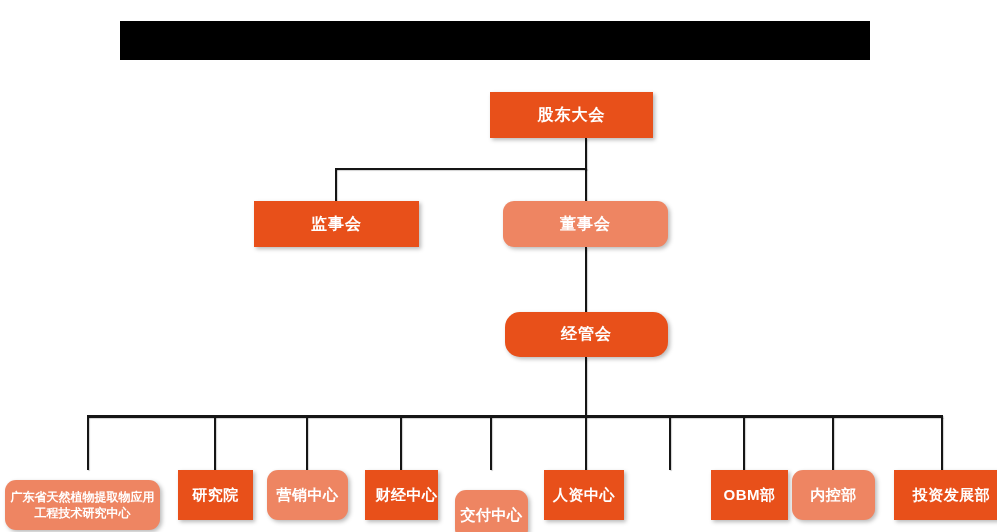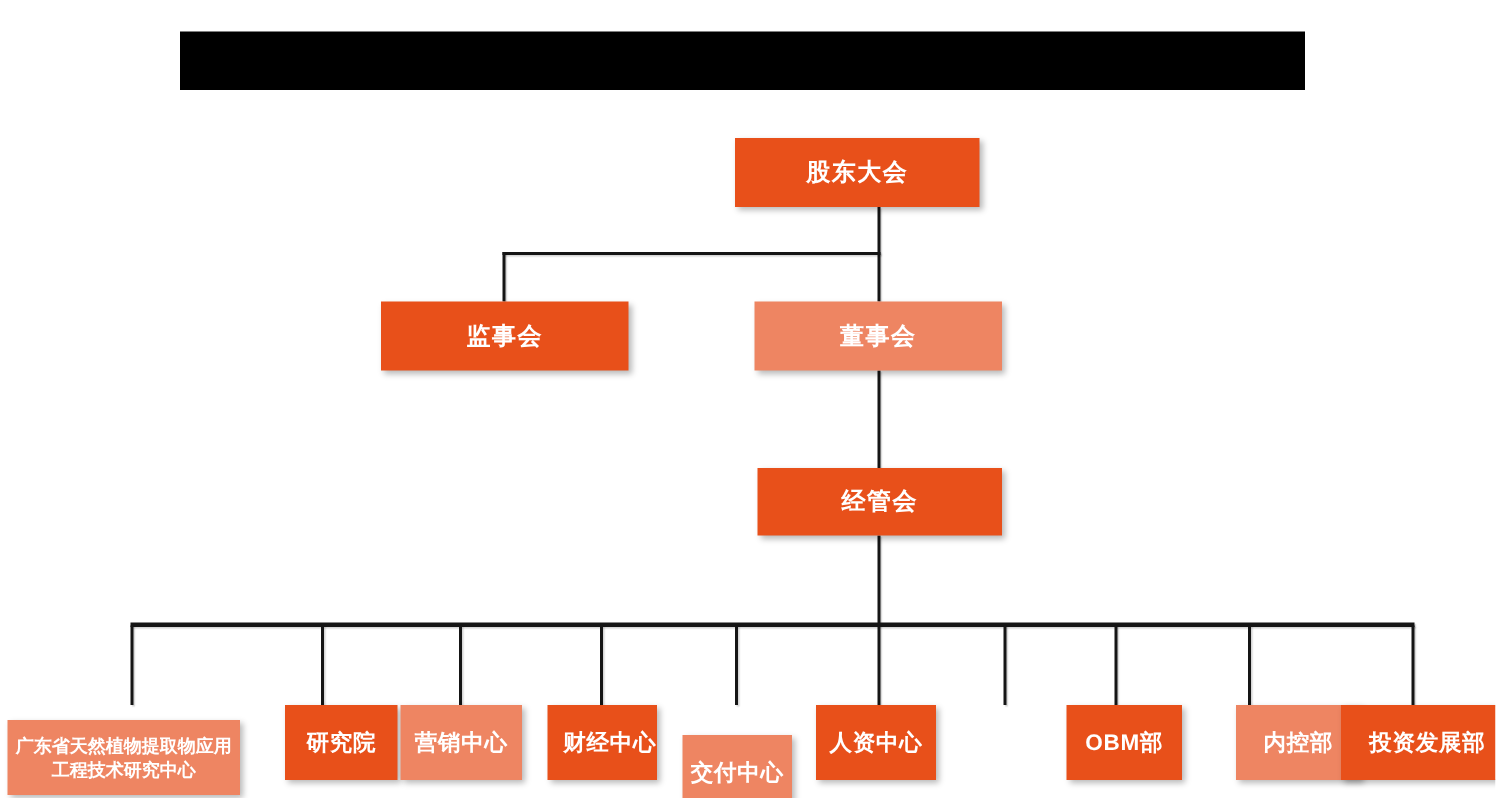--- a/index.html
+++ b/index.html
@@ -28,39 +28,39 @@
     justify-content: center;
     text-align: center;
     color: #ffffff;
     font-weight: 700;
     font-size: 16px;
     letter-spacing: 1px;
     box-shadow: 2px 2px 4px rgba(0,0,0,0.28);
     box-sizing: border-box;
   }
   .node[data-variant="dark"]  { background: var(--dark-orange, #e8501a); }
-  .node[data-variant="light"] { background: var(--light-orange, #ee8562); }
+  .node[data-variant="light"] { background: var(--light-orange, #ee8562); border-radius: 11px; }
 
   
   .n-l1 { left: 490px; top: 92px;  width: 163px; height: 46px; }
   .n-l2a{ left: 254px; top: 201px; width: 165px; height: 46px; }
   .n-l2b{ left: 503px; top: 201px; width: 165px; height: 46px; }
-  .n-l3 { left: 505px; top: 312px; width: 163px; height: 45px; }
+  .n-l3 { left: 505px; top: 312px; width: 163px; height: 45px; border-radius: 15px; }
 
   
   .n-b  { top: 470px; height: 50px; font-size: 15px; letter-spacing: 0.5px; }
   .n-b1 { left: 5px;   width: 155px; font-size: 12px; letter-spacing: 0; line-height: 1.35; padding: 2px 4px; margin-top: 10px; }
-  .n-b2 { left: 178px; width: 75px; margin-left: 12px; }
+  .n-b2 { left: 178px; width: 75px; }
   .n-b3 { left: 267px; width: 81px; }
   .n-b4 { left: 365px; width: 73px; padding-left: 10px; }
   .n-b5 { left: 455px; width: 73px; margin-top: 20px; }
   .n-b6 { left: 544px; width: 80px; }
   .n-b7 { left: 644px; width: 52px; }
   .n-b8 { left: 711px; width: 77px; }
-  .n-b9 { left: 792px; width: 83px; margin-left: 32px; }
+  .n-b9 { left: 792px; width: 83px; }
   .n-b10{ left: 894px; width: 115px; }
 
   .line {
     position: absolute;
     background: var(--line, #151515);
     box-shadow: 1px 1px 1px rgba(0,0,0,0.18);
   }
   .v { width: 2px; }
   .h { height: 2px; }
 

